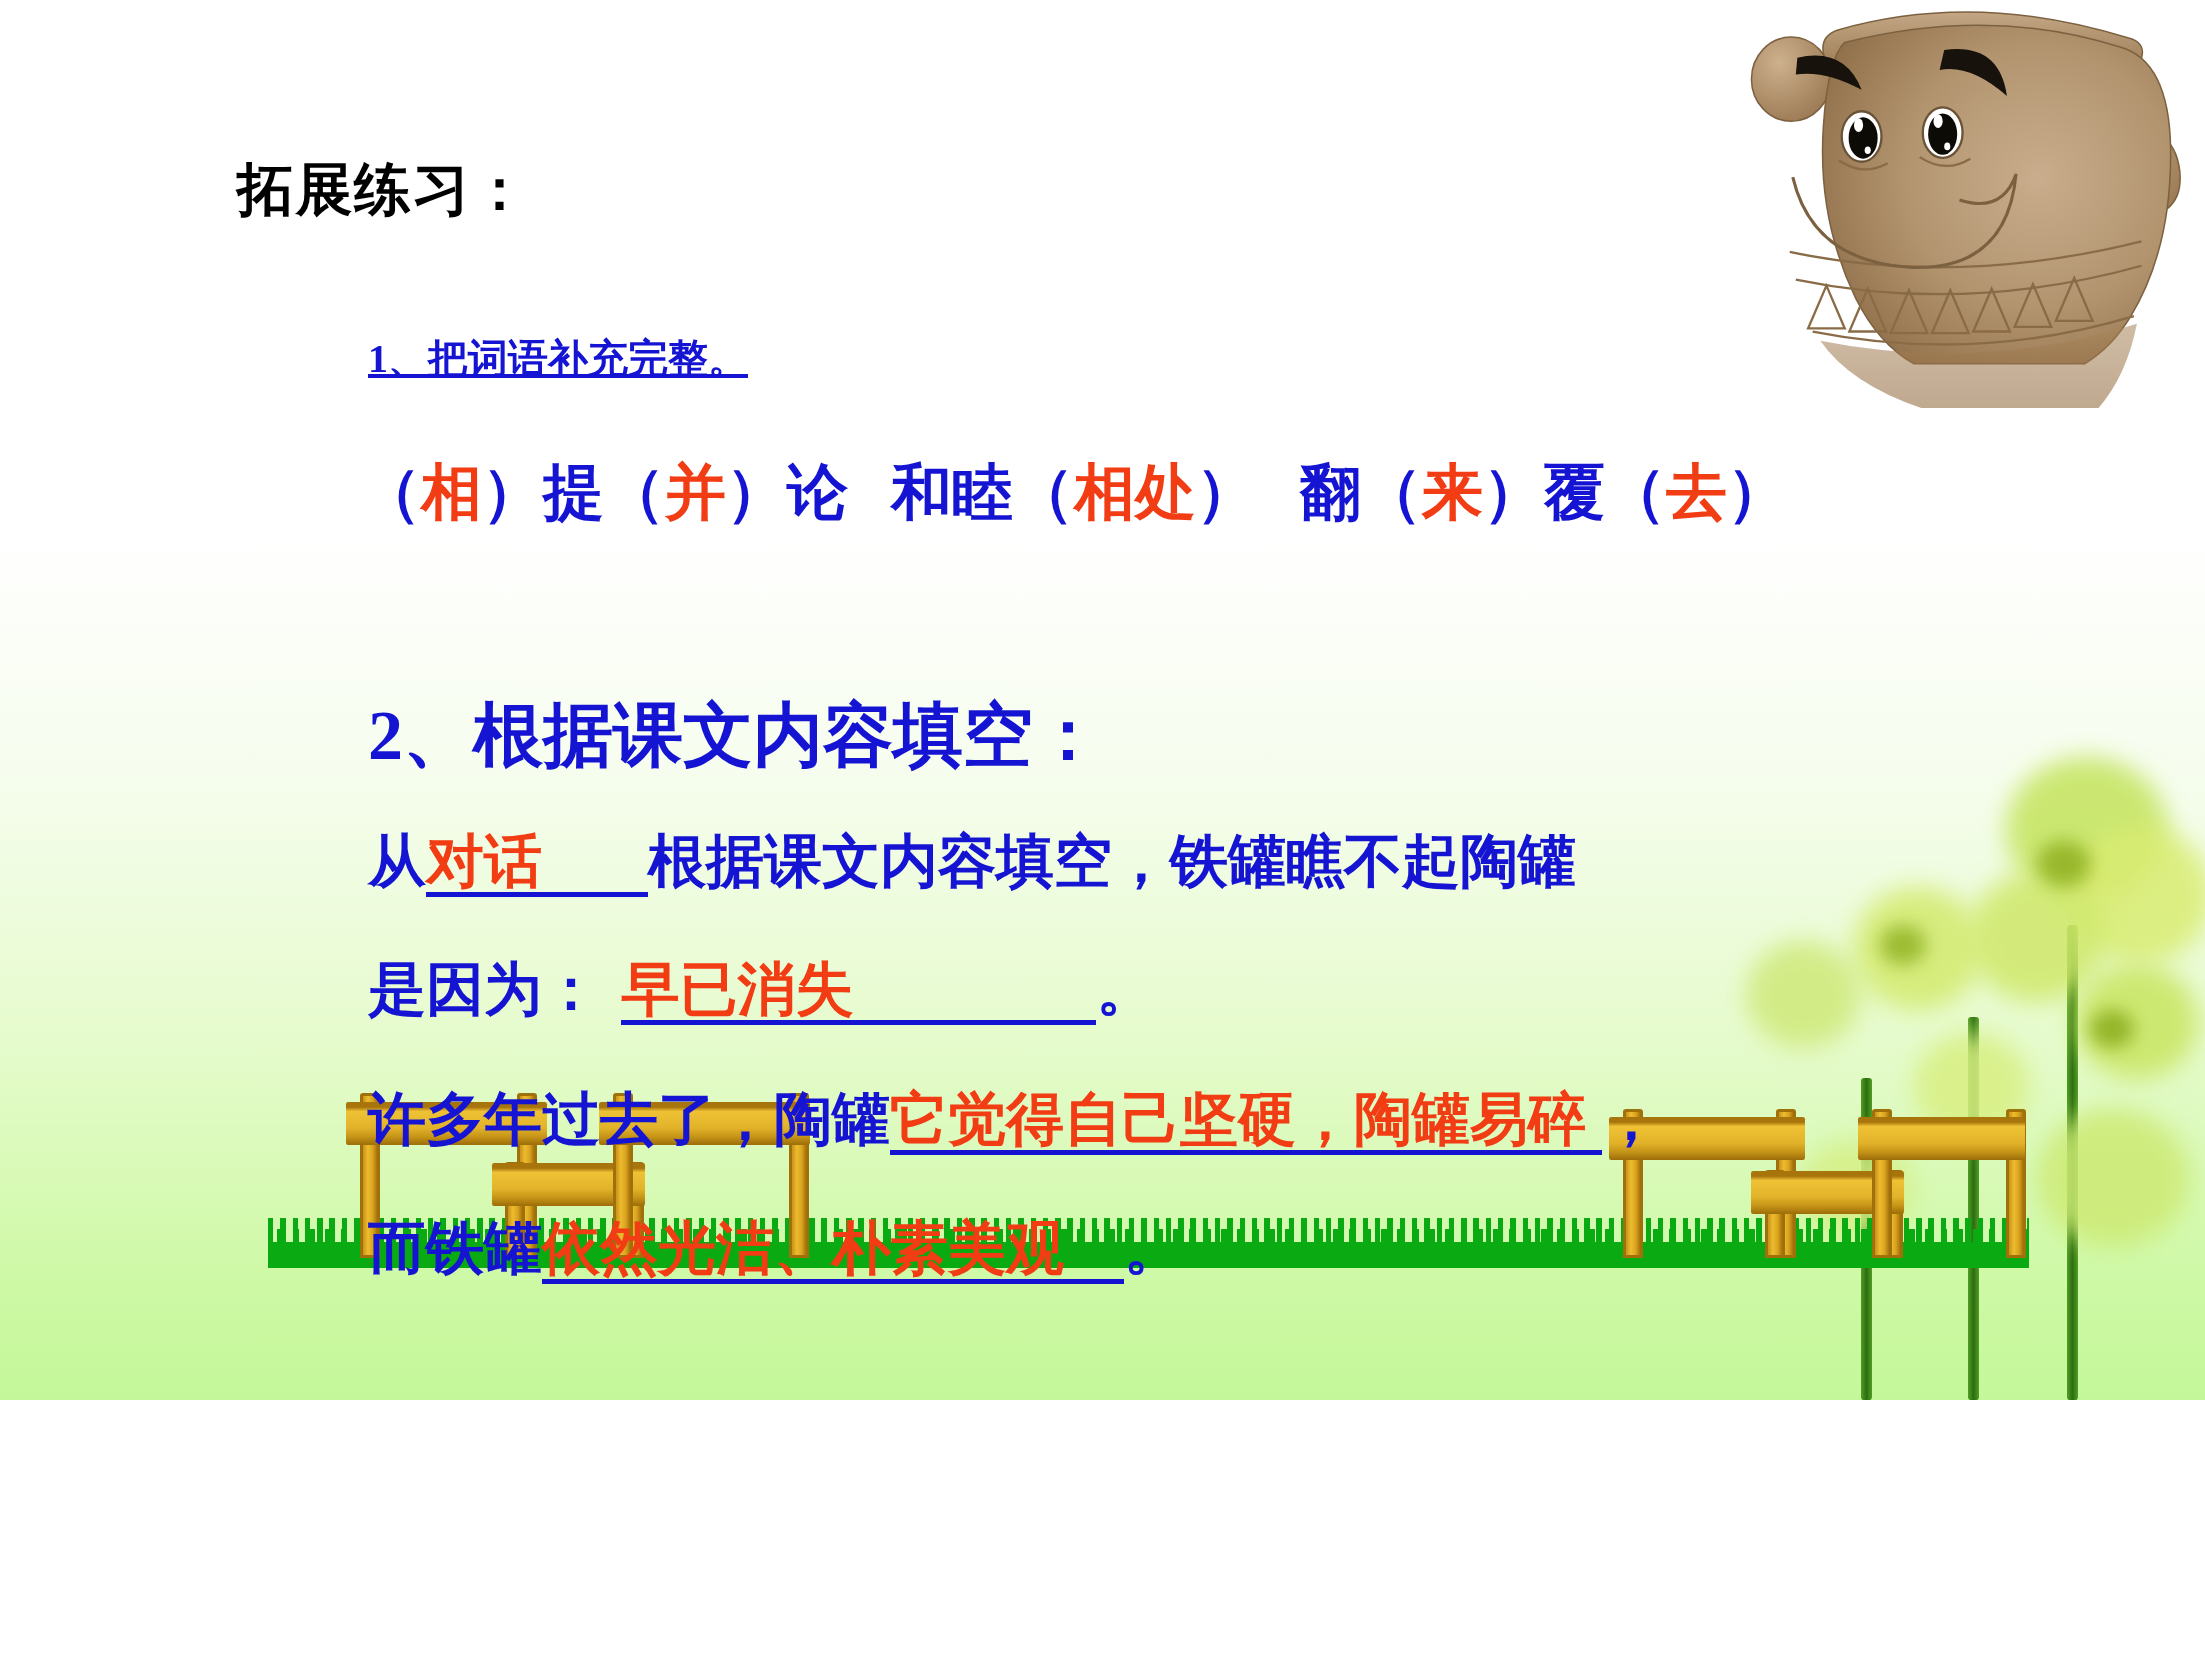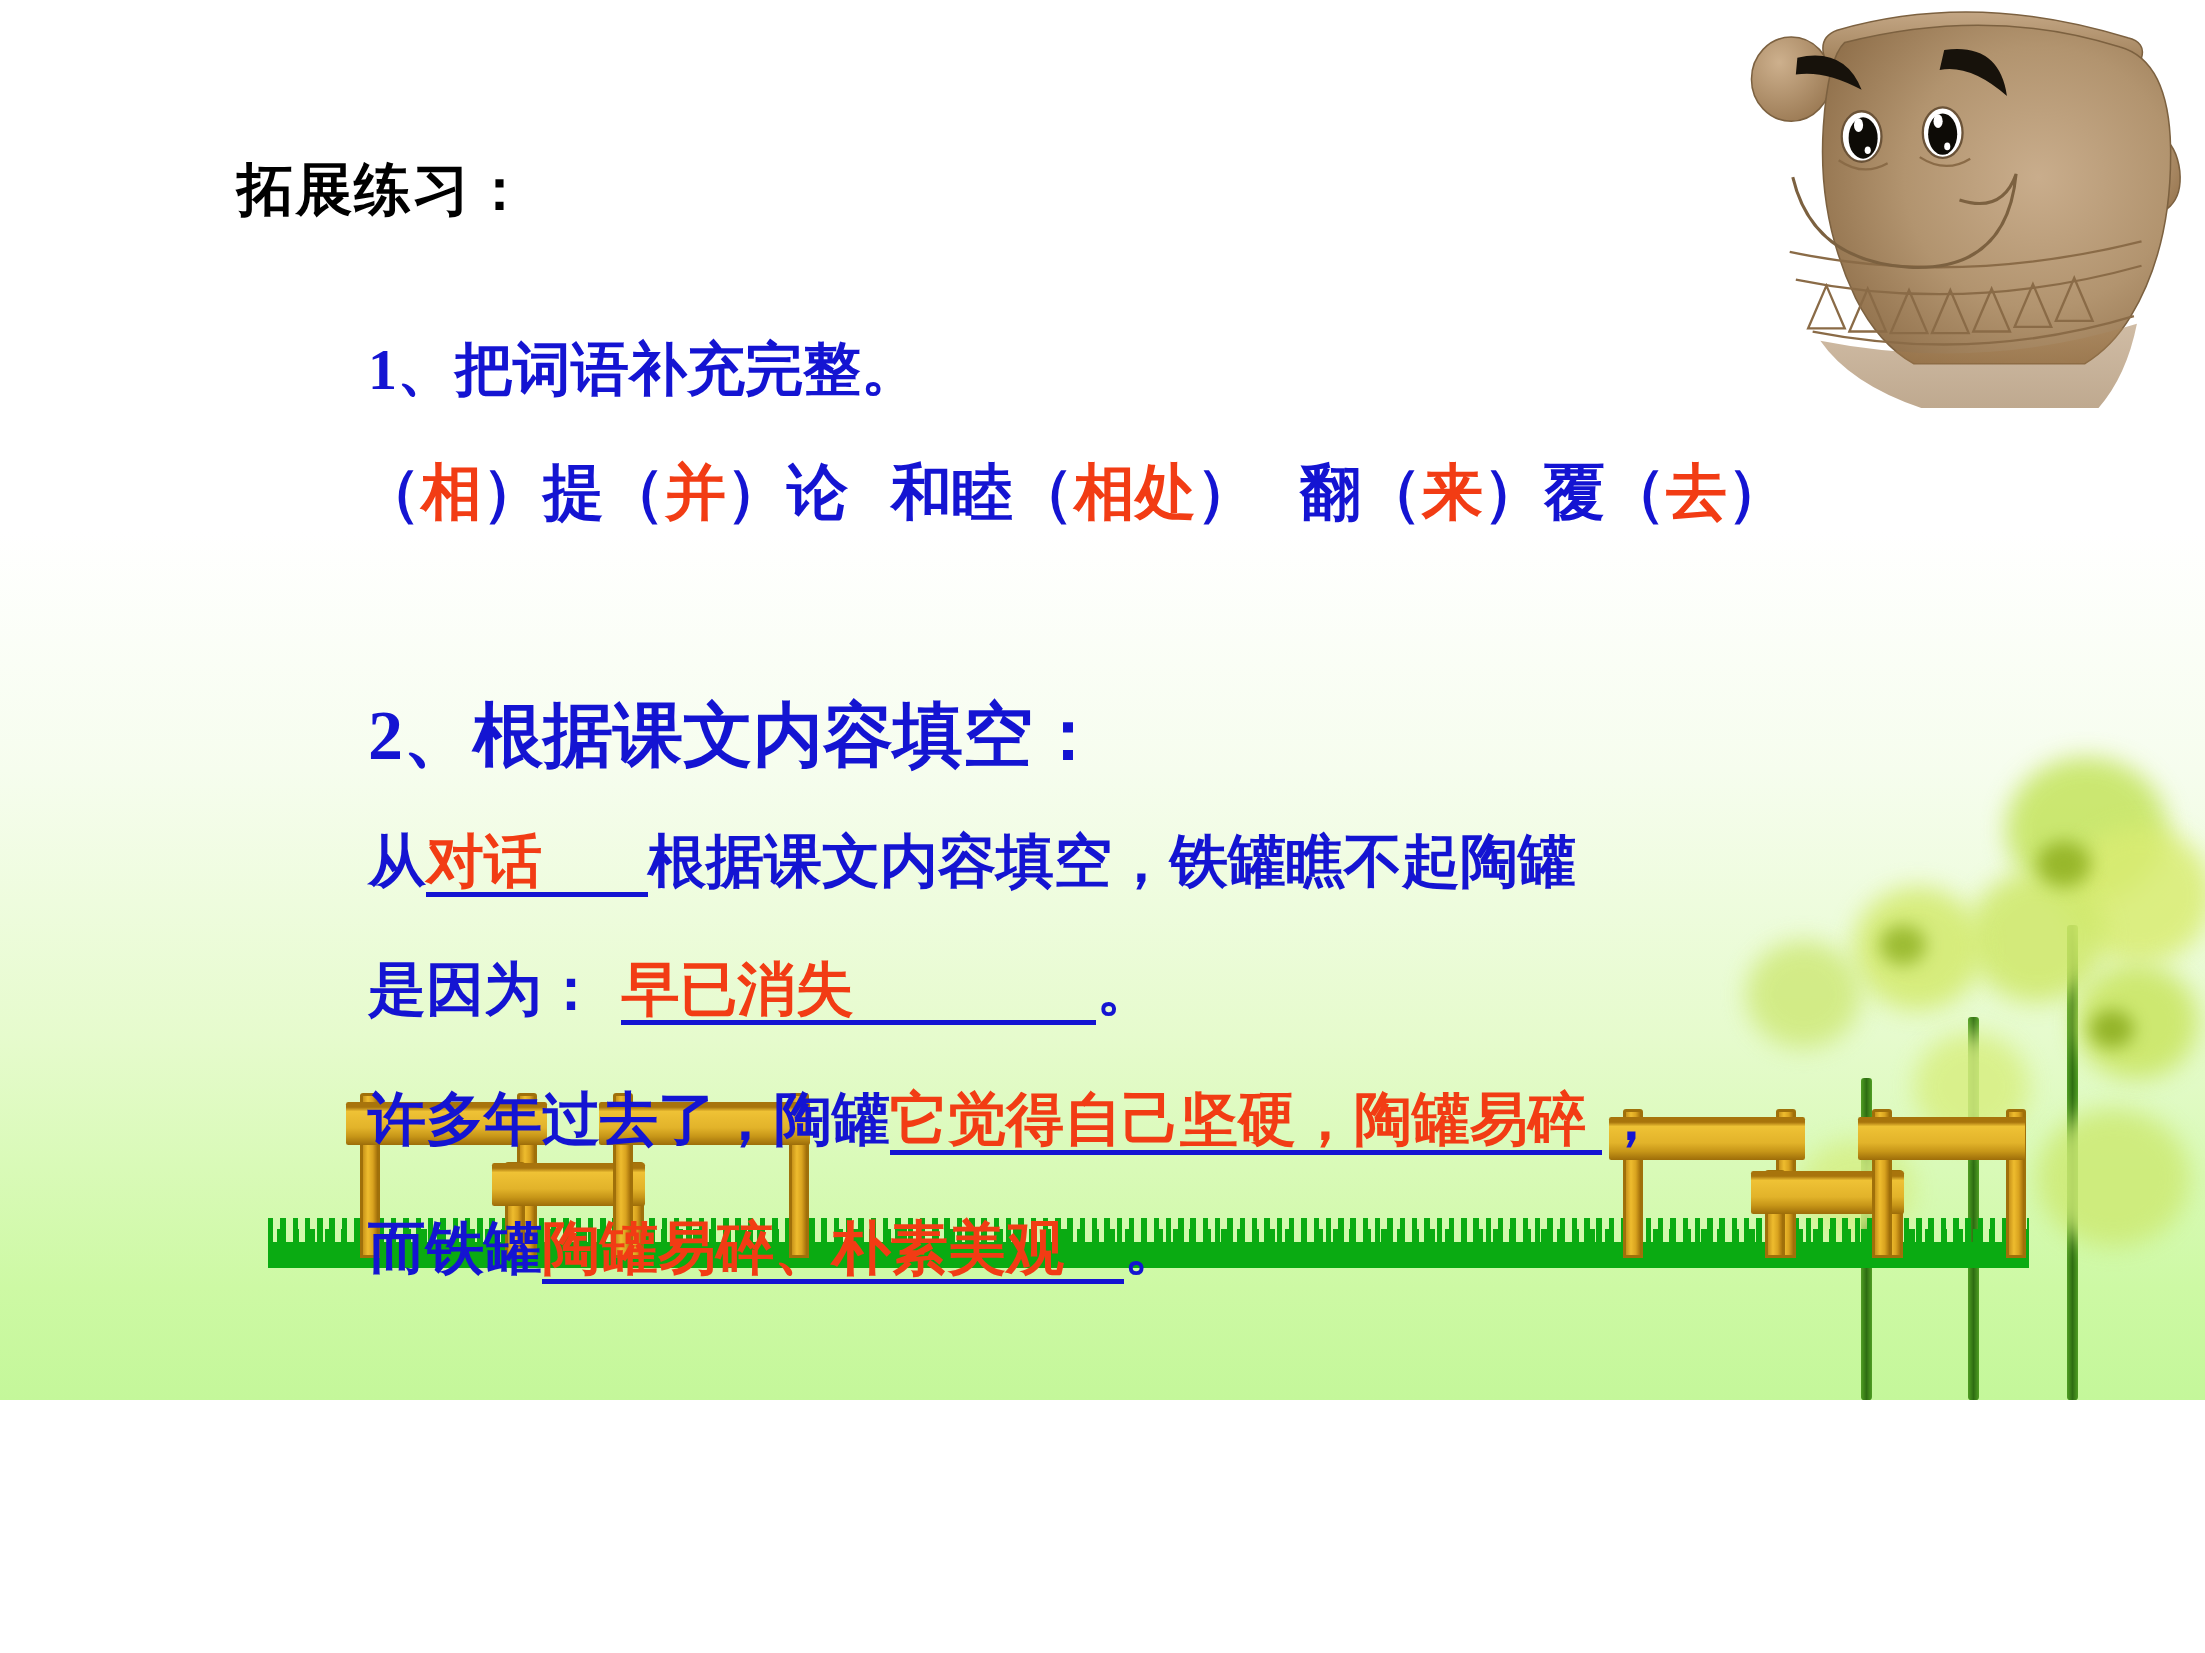--- a/index.html
+++ b/index.html
@@ -116,21 +116,21 @@
     color: #000000;
     letter-spacing: 1.5px;
   }
   .line {
     position: absolute;
     color: #1414d2;
     font-family: "Liberation Serif", "DejaVu Serif", serif;
     font-weight: bold;
     white-space: nowrap;
   }
-  .q1 { left: 368px; top: 331px; font-size: 58px; }
+  .q1 { left: 368px; top: 331px; font-size: 40px; text-decoration: underline; }
   .idiom { left: 360px;  top: 452px; font-size: 61px; }
   .q2 { left: 368px; top: 689px; font-size: 70px; }
   .f1 { left: 368px; top: 806px; font-size: 58px; }
   .f2 { left: 368px; top: 934px; font-size: 58px; }
   .f3 { left: 368px; top: 1064px; font-size: 58px; }
   .f4 { left: 368px; top: 1193px; font-size: 58px; }
 
   .red {
     color: #f23c14;
     font-family: "DejaVu Sans", "Liberation Sans", sans-serif;
@@ -286,16 +286,16 @@
   </div>
 
   <div class="line q2">2、根据课文内容填空：</div>
 
   <div class="line f1"><span>从</span><span class="blank blank-w1">对话</span><span>根据课文内容填空，铁罐瞧不起陶罐</span></div>
 
   <div class="line f3"><span>许多年过去了，陶罐</span><span class="blank blank-w3">它觉得自己坚硬，陶罐易碎</span><span>，</span></div>
 
   <div class="line f2"><span>是因为：</span><span class="gap-sm"></span><span class="blank blank-w2">早已消失</span><span>。</span></div>
 
-  <div class="line f4"><span>而铁罐</span><span class="blank blank-w4">陶罐易碎、朴素美观</span><span>。</span></div>
+  <div class="line f4"><span>而铁罐</span><span class="blank blank-w4">依然光洁、朴素美观</span><span>。</span></div>
 
 </div>
 
 
 </body></html>

